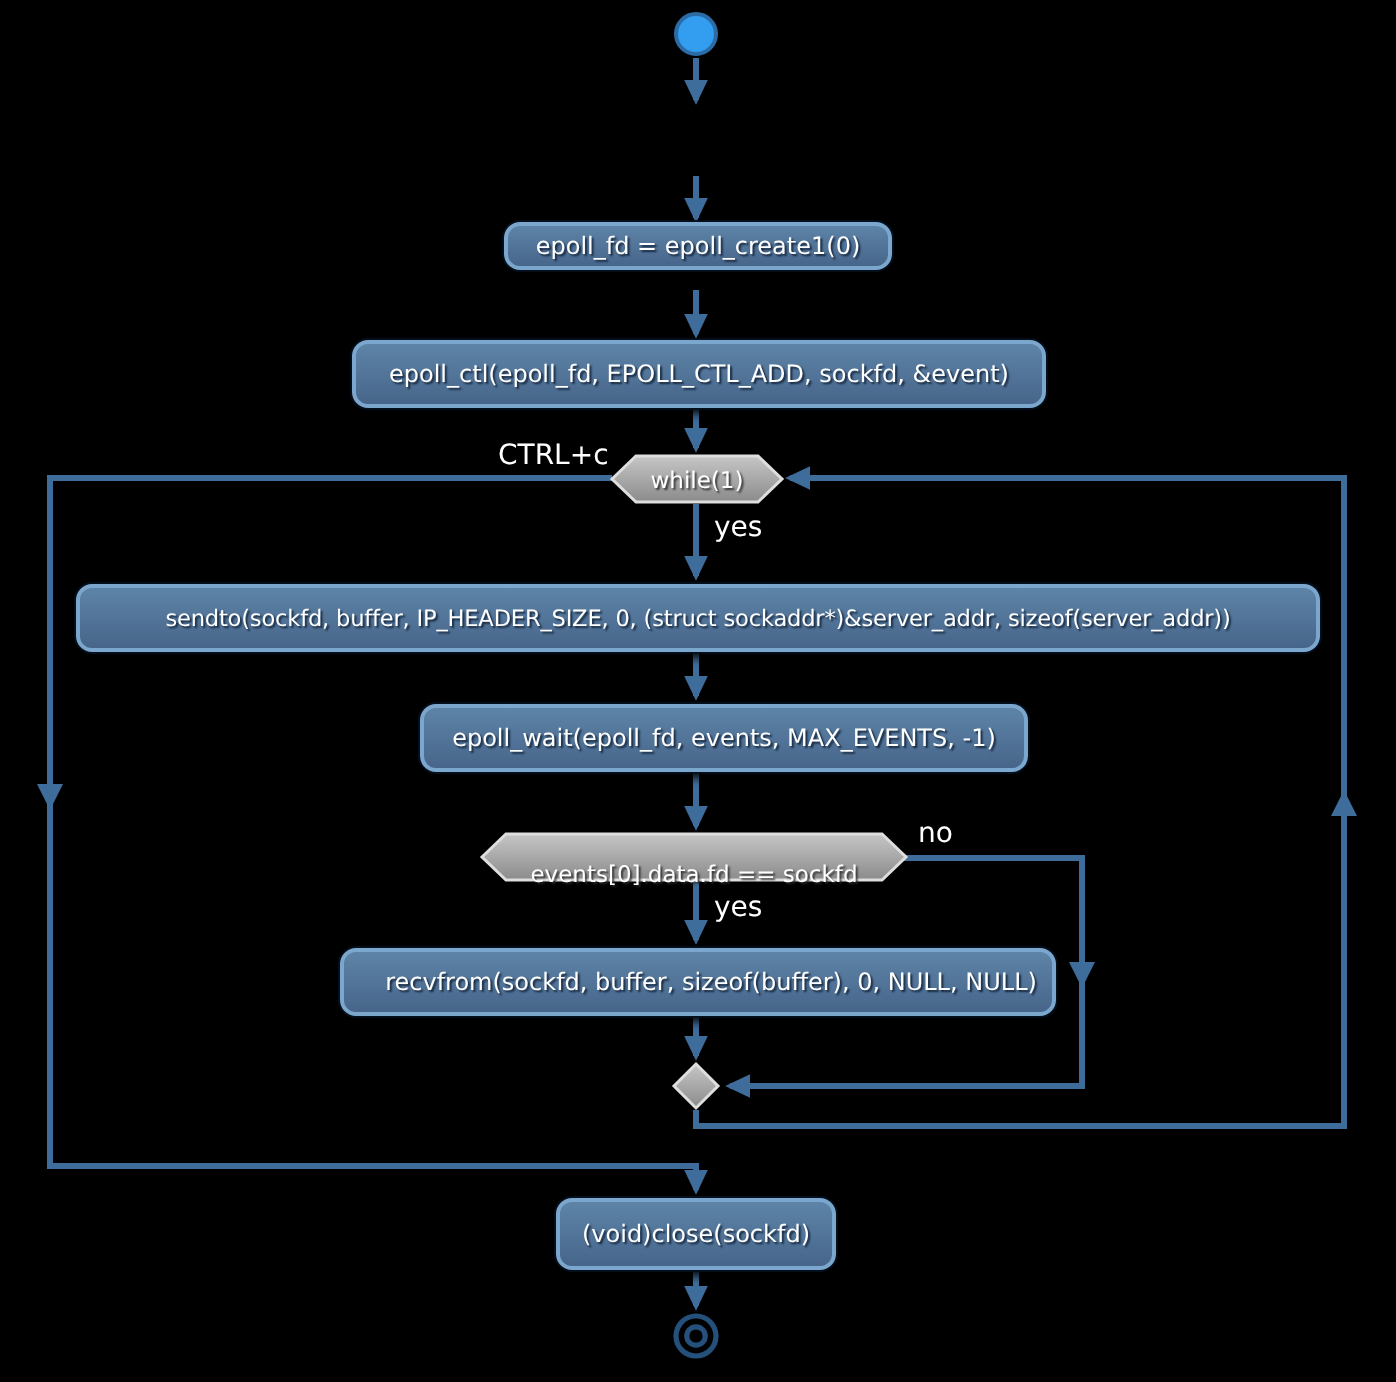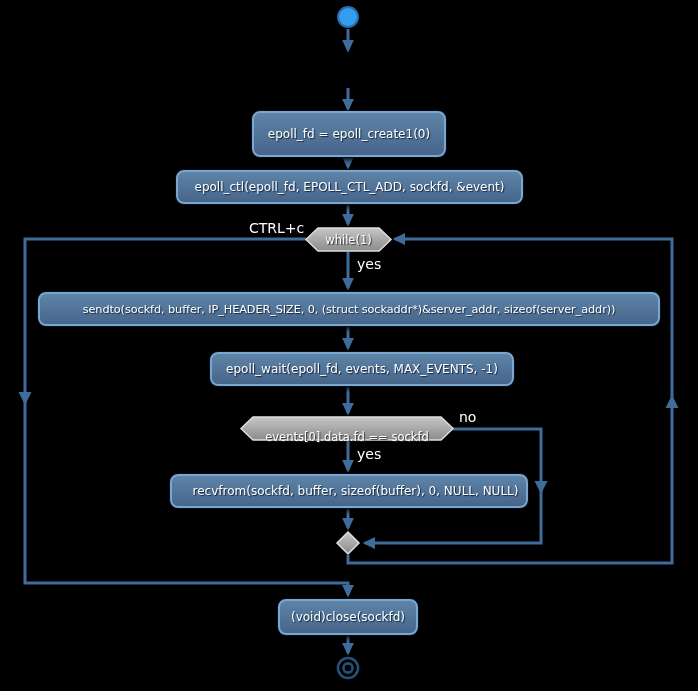--- a/index.html
+++ b/index.html
@@ -26,21 +26,21 @@
     display:flex;align-items:center;justify-content:center;
     background:linear-gradient(var(--act-top,#5d84a8),var(--act-bottom,#47658a));
     border:2px solid var(--act-border,#7ba6cd);
     border-radius:8px;
     color:var(--act-text,#ffffff);
     font-size:12px;white-space:nowrap;
     box-shadow:0 0 0 1px rgba(5,15,30,0.9), 2px 3px 4px rgba(0,0,0,0.9);
     text-shadow:1px 1px 1px rgba(10,25,45,0.85);
   }
   .n-socket{left:200px;top:53px;width:297px;height:35px;}
-  .n-create{left:252px;top:111px;width:194px;height:46px;}
+  .n-create{left:252px;top:111px;width:194px;height:24px;}
   .n-ctl{left:176px;top:170px;width:347px;height:34px;}
   .n-sendto{left:38px;top:292px;width:622px;height:34px;font-size:11.3px;letter-spacing:-0.1px;}
   .n-wait{left:210px;top:352px;width:304px;height:34px;}
   .n-recv{left:170px;top:474px;width:358px;height:34px;padding-left:13px;}
   .n-close{left:278px;top:599px;width:140px;height:36px;}
   
   .cond-text{
     position:absolute;display:flex;align-items:center;justify-content:center;
     color:#ffffff;font-size:11.5px;white-space:nowrap;
     text-shadow:1px 1px 1px rgba(40,40,40,0.9);

